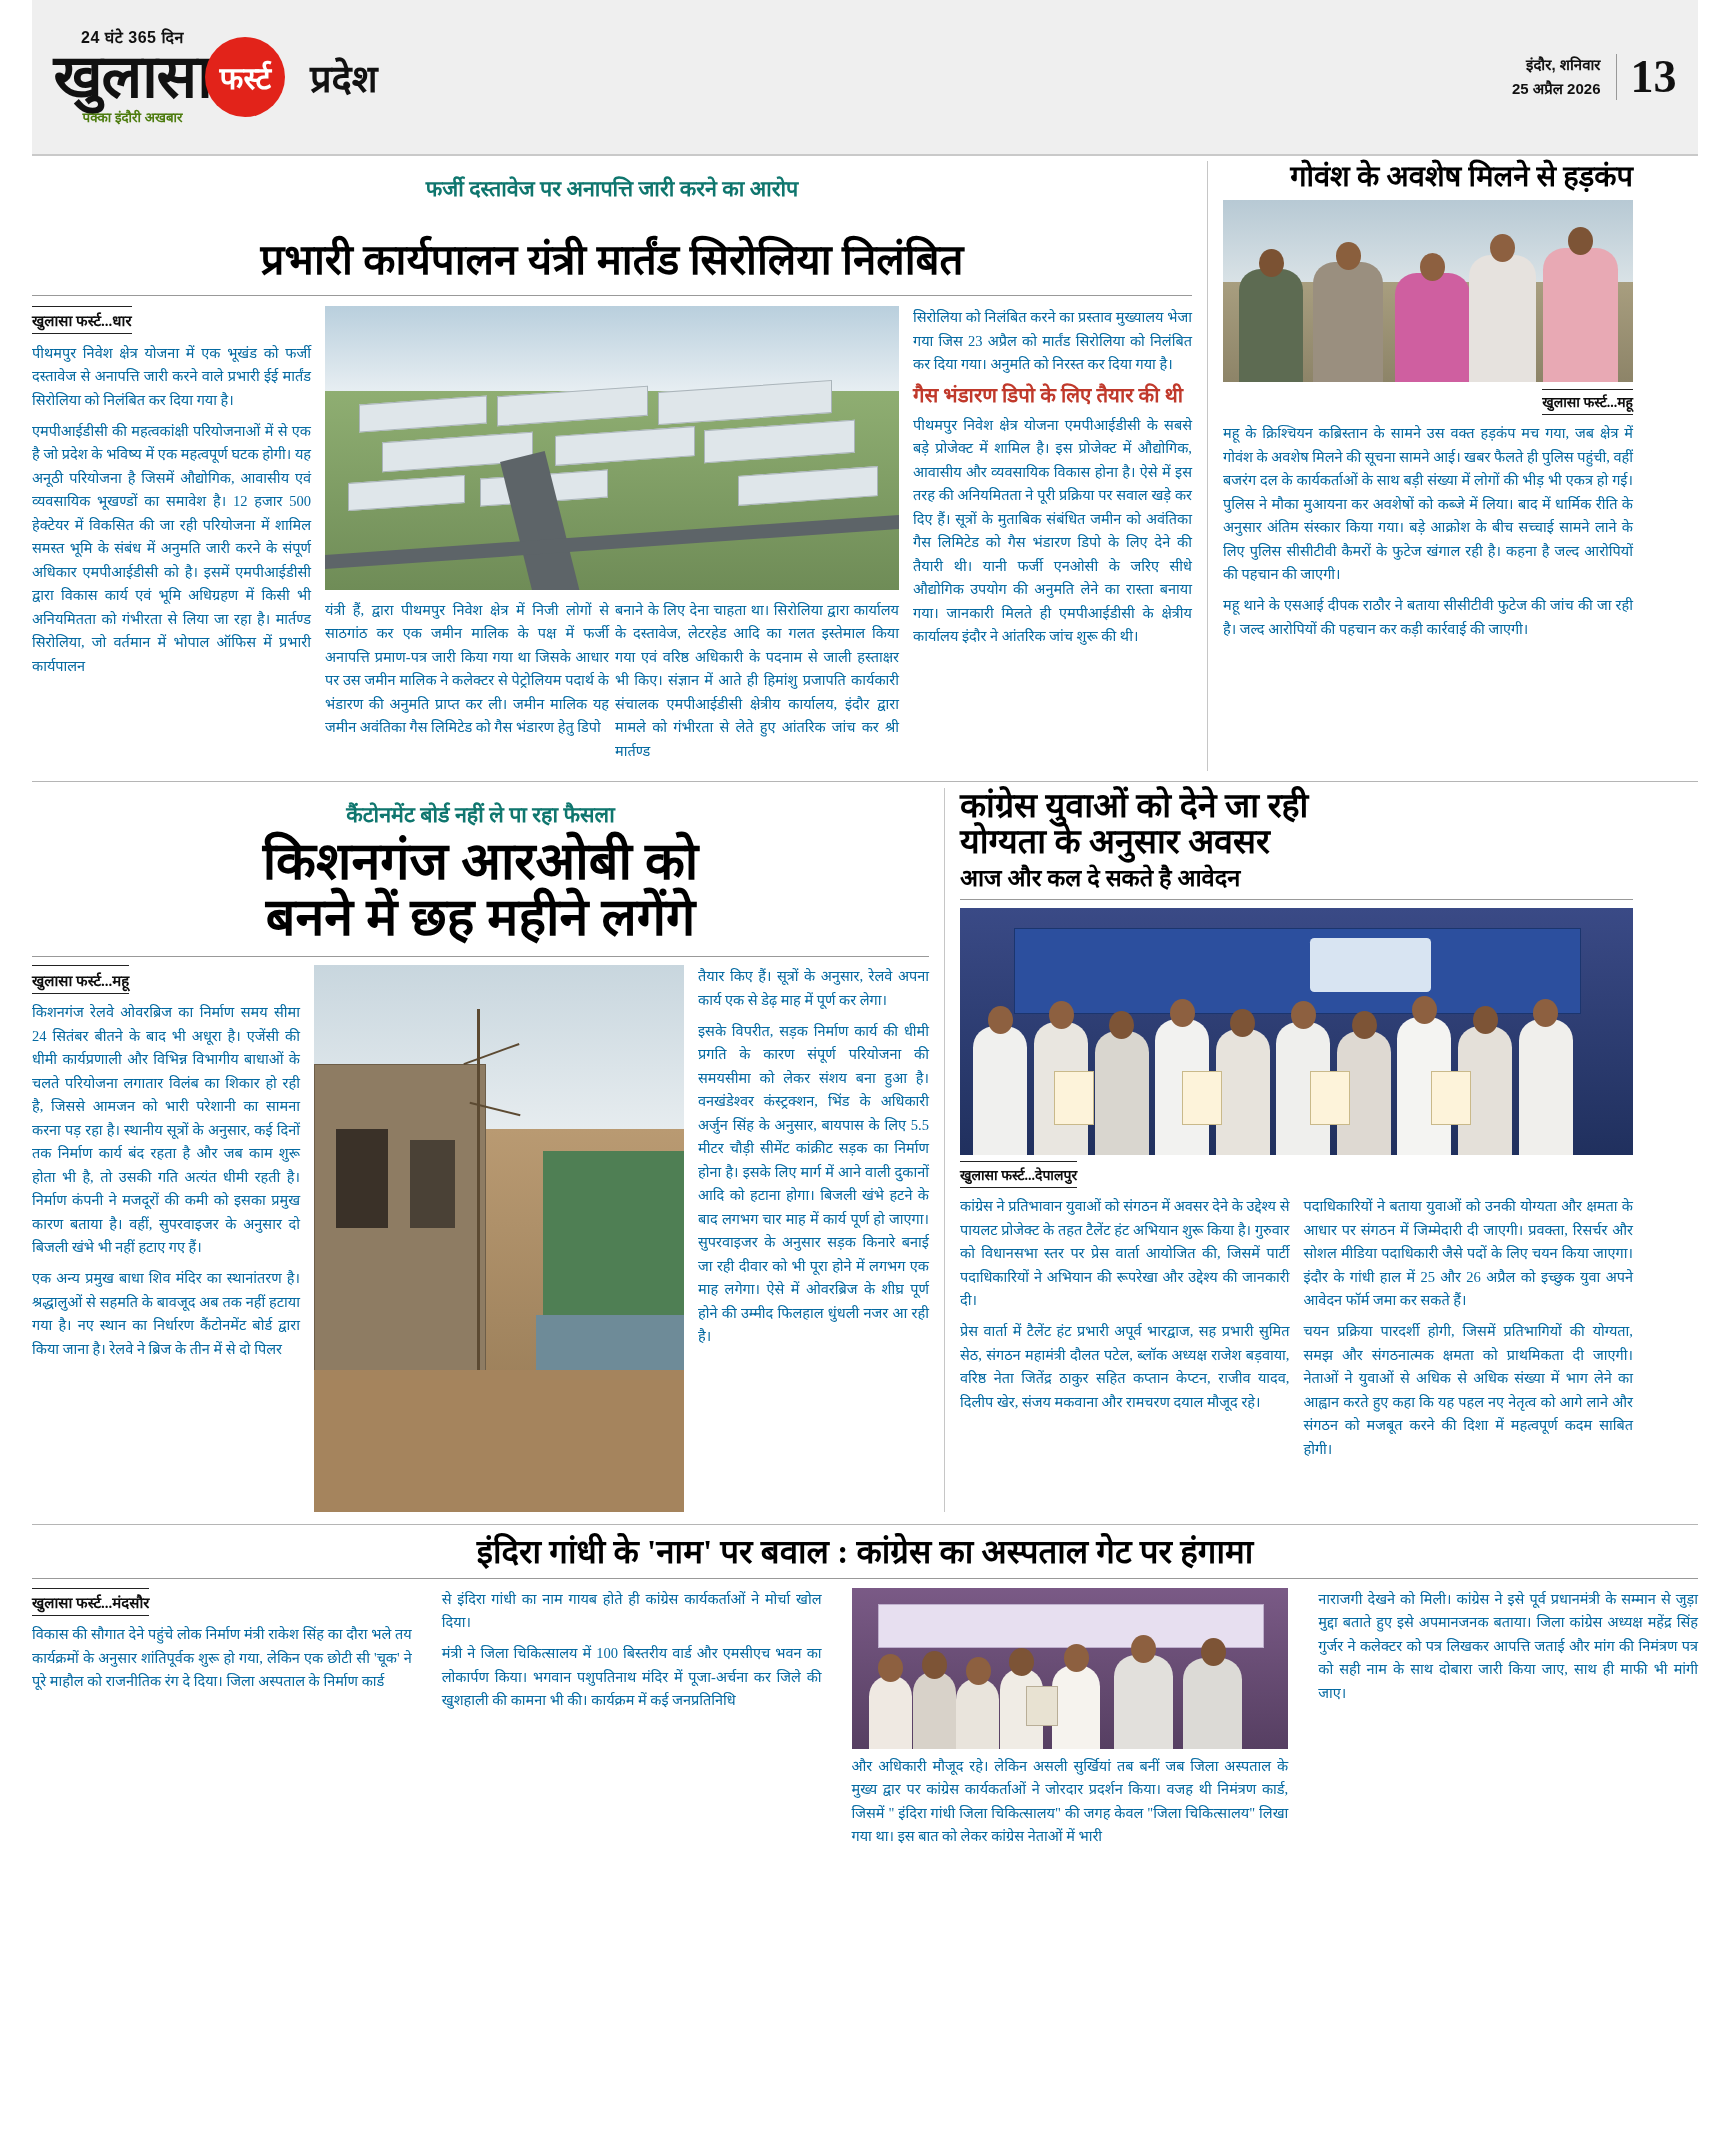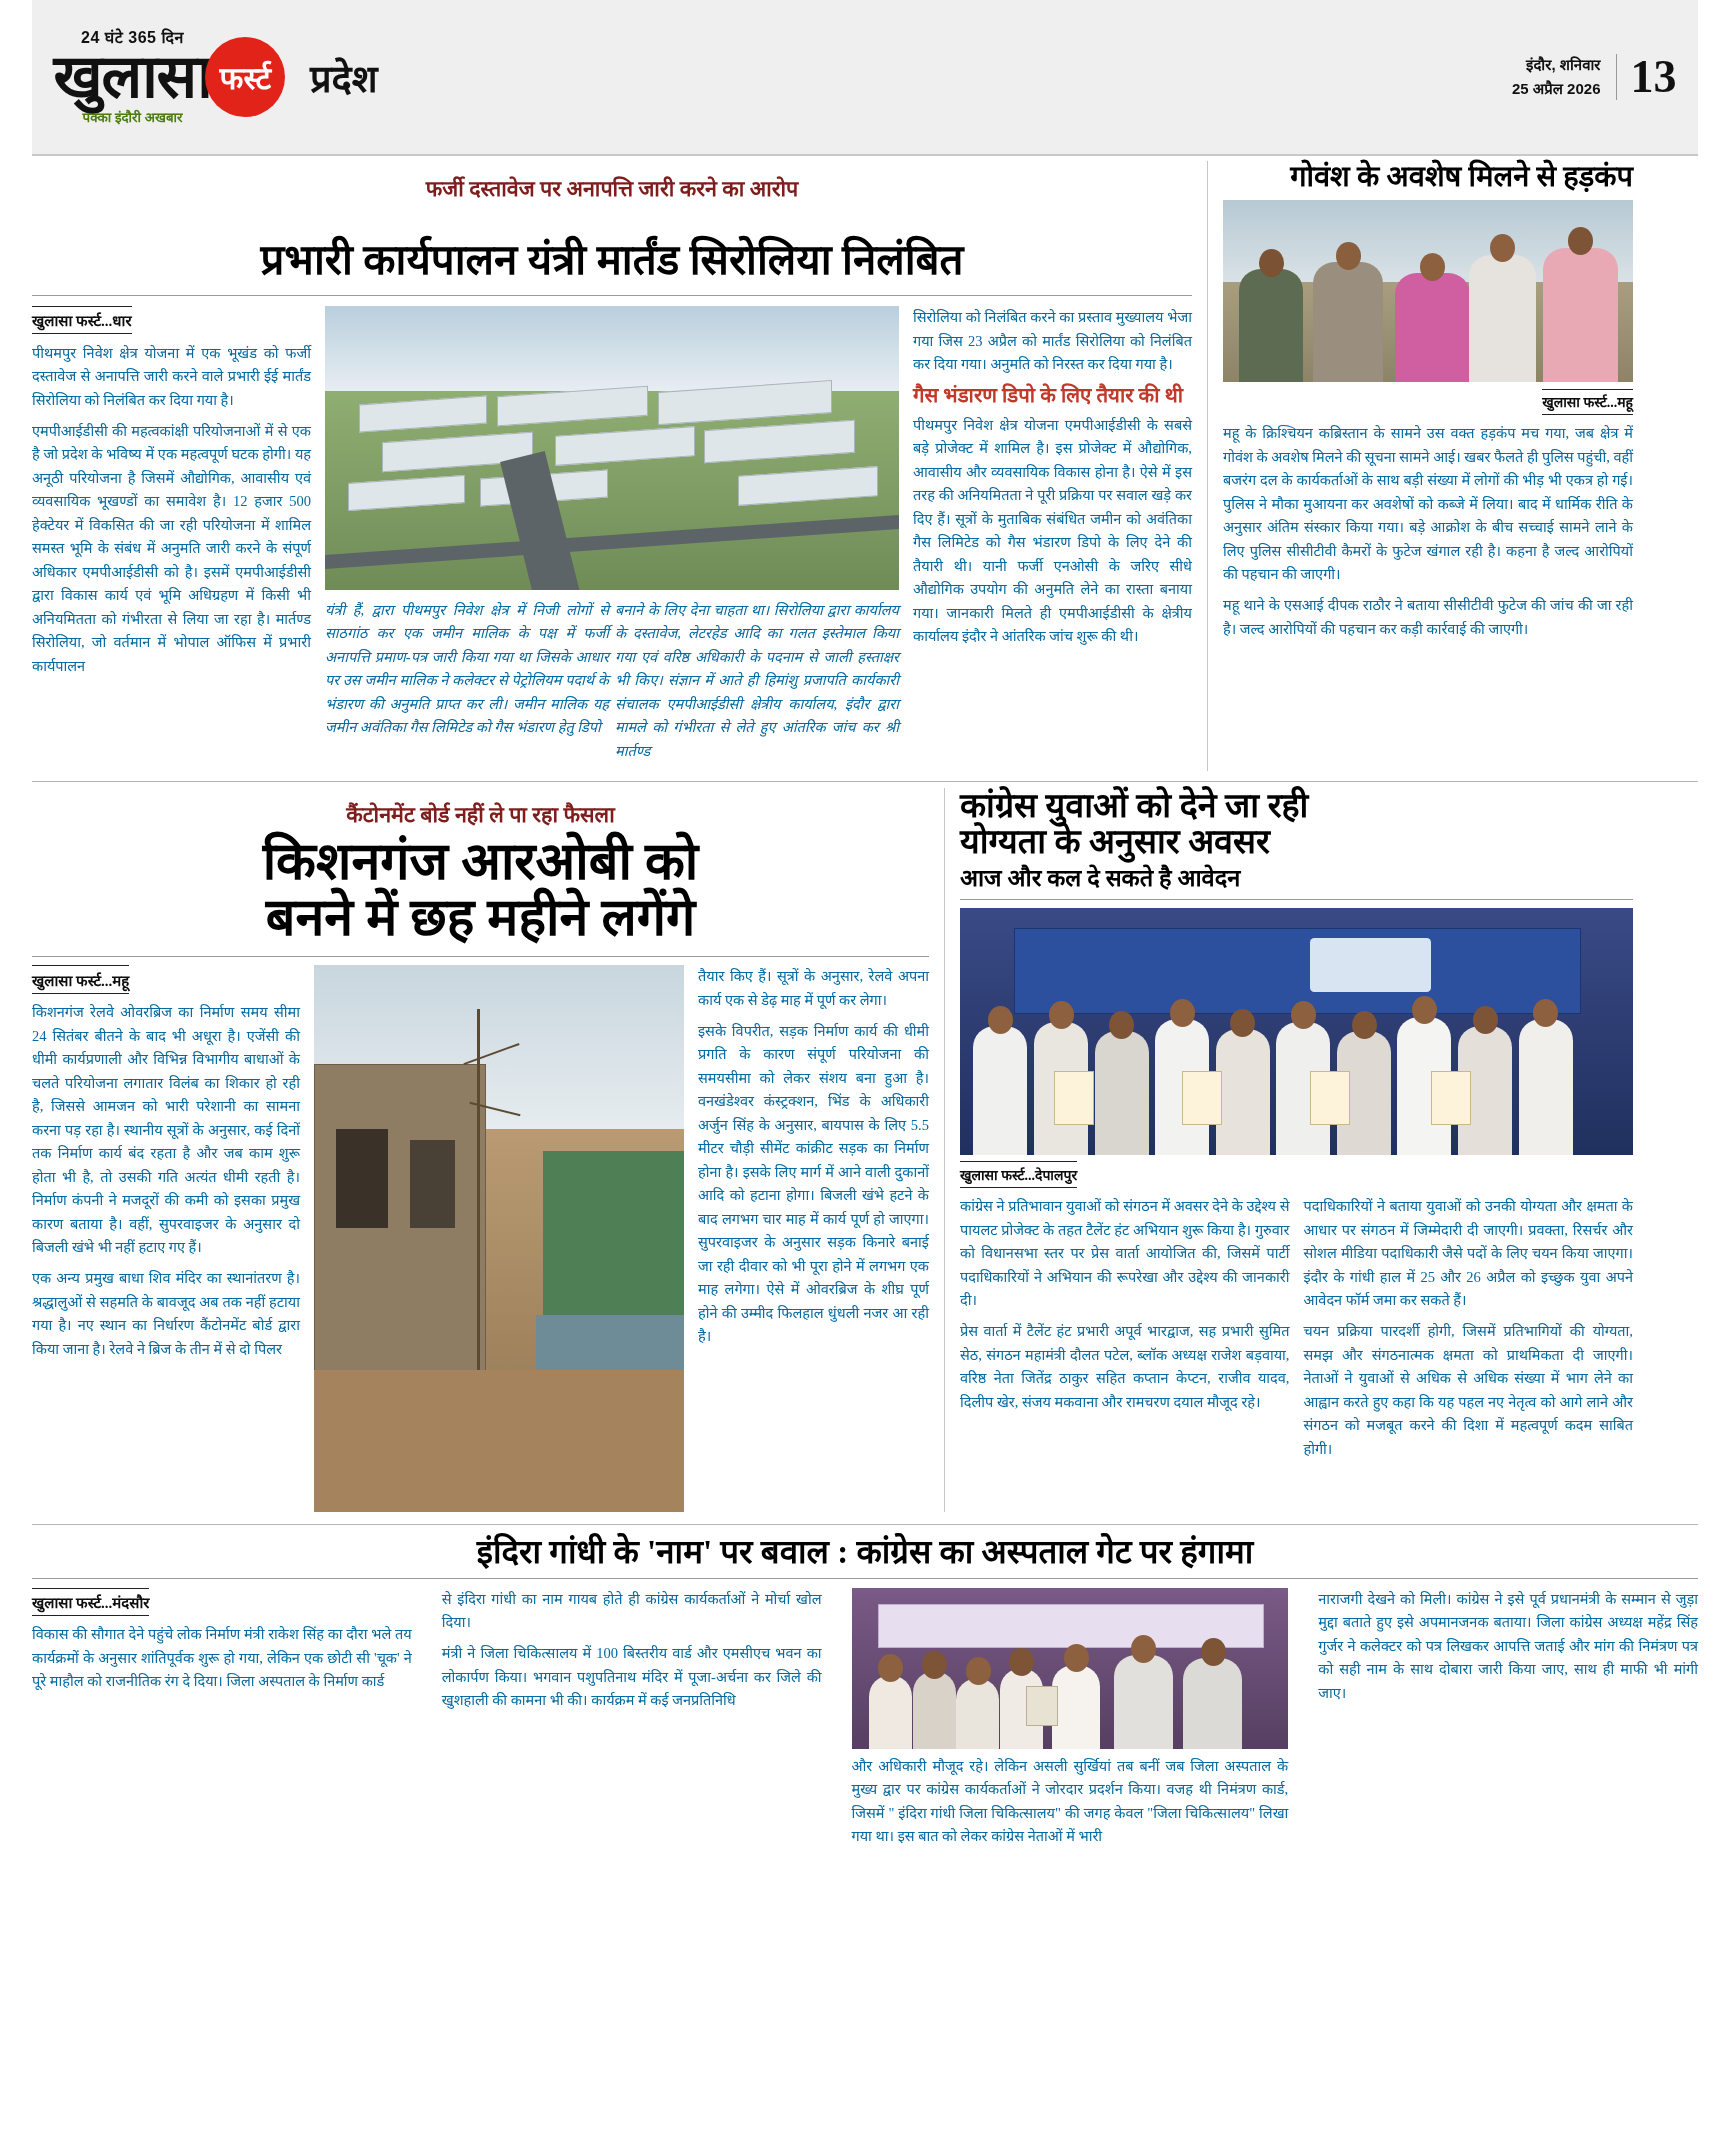--- a/index.html
+++ b/index.html
@@ -120,21 +120,21 @@
     margin: 9.7px 0;
   }
   .vrule {
     border-left: 1.1px solid #c6c6c6;
   }
   .kicker {
     text-align: center;
     font-family: "Liberation Serif", serif;
     font-size: 21.5px;
     font-weight: bold;
-    color: #7f1d1d;
+    color: #0f766e;
     margin: 11.8px 0 5.4px;
   }
   .headline {
     font-family: "Liberation Serif", serif;
     font-weight: bold;
     color: #000;
     line-height: 1.08;
     text-align: center;
   }
   .byline {
@@ -303,21 +303,21 @@
             <div class="shed" style="left:10%; top:46%; width:26%; height:10%;"></div>
             <div class="shed" style="left:40%; top:44%; width:24%; height:10%;"></div>
             <div class="shed" style="left:66%; top:42%; width:26%; height:11%;"></div>
             <div class="shed" style="left:4%; top:61%; width:20%; height:9%;"></div>
             <div class="shed" style="left:27%; top:59%; width:22%; height:9%;"></div>
             <div class="shed" style="left:72%; top:58%; width:24%; height:10%;"></div>
             <div class="road-ind" style="left:34%; top:52%; width:8%; height:60%;"></div>
             <div class="road-ind" style="left:-5%; top:80%; width:120%; height:5%; transform:rotate(-4deg);"></div>
           </div>
 
-          <div class="cols3" style="gap:6px;font-style:italic;">
+          <div class="cols3" style="gap:6px;">
             <div class="col">
               <div class="body-text">
                 <p>यंत्री हैं, द्वारा पीथमपुर निवेश क्षेत्र में निजी लोगों से साठगांठ कर एक जमीन मालिक के पक्ष में फर्जी अनापत्ति प्रमाण-पत्र जारी किया गया था जिसके आधार पर उस जमीन मालिक ने कलेक्टर से पेट्रोलियम पदार्थ के भंडारण की अनुमति प्राप्त कर ली। जमीन मालिक यह जमीन अवंतिका गैस लिमिटेड को गैस भंडारण हेतु डिपो</p>
               </div>
             </div>
             <div class="col">
               <div class="body-text">
                 <p>बनाने के लिए देना चाहता था। सिरोलिया द्वारा कार्यालय के दस्तावेज, लेटरहेड आदि का गलत इस्तेमाल किया गया एवं वरिष्ठ अधिकारी के पदनाम से जाली हस्ताक्षर भी किए। संज्ञान में आते ही हिमांशु प्रजापति कार्यकारी संचालक एमपीआईडीसी क्षेत्रीय कार्यालय, इंदौर द्वारा मामले को गंभीरता से लेते हुए आंतरिक जांच कर श्री मार्तण्ड</p>
               </div>
             </div>

